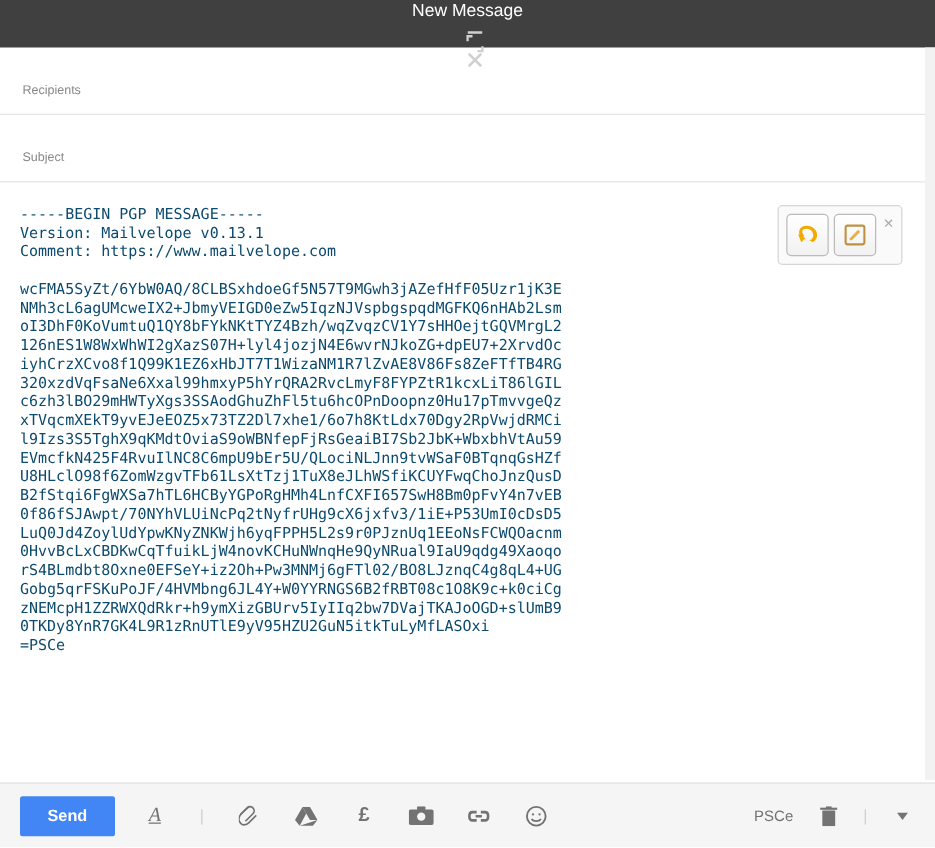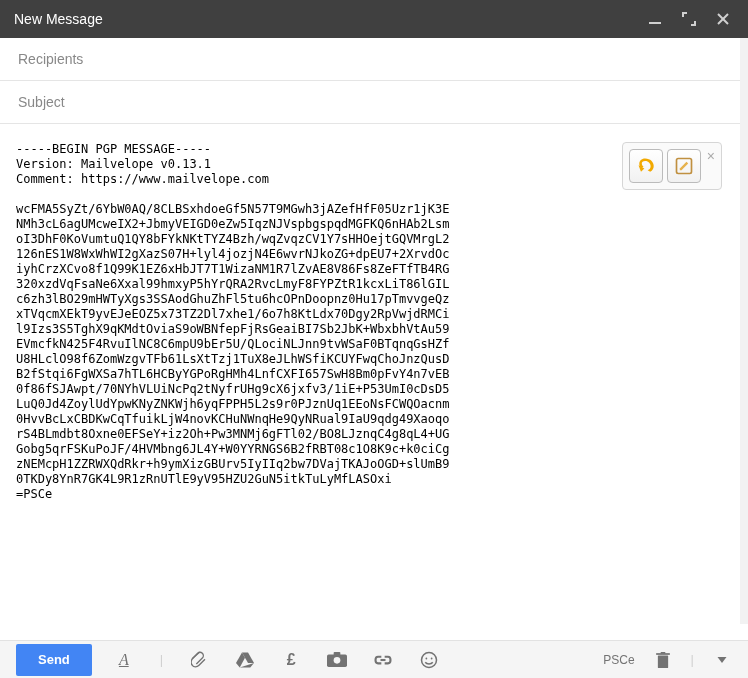--- a/index.html
+++ b/index.html
@@ -15,20 +15,21 @@
   }
   
   .titlebar {
     height: 38px;
     background: #404040;
     color: #fff;
     display: flex;
     align-items: center;
     padding: 0 14px;
     font-size: 14px;
+    flex-direction: column;
   }
   .titlebar .title { flex: 1; }
   .titlebar .win-icon {
     width: 22px;
     height: 22px;
     display: inline-flex;
     align-items: center;
     justify-content: center;
     margin-left: 12px;
     cursor: pointer;
@@ -39,36 +40,37 @@
   .field-row {
     border-bottom: 1px solid #e5e5e5;
     padding: 12px 16px;
     color: #888;
     font-size: 14px;
   }
   .field-input {
     border: none;
     outline: none;
     width: 100%;
-    font-size: 14px;
+    font-size: 10px;
     color: #ec4899;
     background: transparent;
+    margin-top: 16px;
   }
   .field-input::placeholder { color: #888; }
   
   .body-area {
     position: relative;
     padding: 18px 16px 0 16px;
   }
   .pgp-block {
     font-family: "Menlo","Consolas","DejaVu Sans Mono",monospace;
     font-size: 12px;
     line-height: 15px;
     white-space: pre;
-    color: #000000;
+    color: #0c4a6e;
     word-break: break-all;
   }
   
   .mv-panel {
     position: absolute;
     right: 26px;
     top: 18px;
     display: flex;
     align-items: flex-start;
     gap: 4px;
@@ -95,21 +97,21 @@
     cursor: pointer;
     margin-left: 2px;
     line-height: 1;
   }
   
   .footer {
     position: absolute;
     bottom: 0;
     left: 0;
     right: 0;
-    height: 38px;
+    height: 52px;
     background: #f5f5f5;
     border-top: 1px solid #e2e2e2;
     display: flex;
     align-items: center;
     padding: 0 16px;
     gap: 22px;
   }
   .send-btn {
     background: #4285f4;
     color: #fff;

